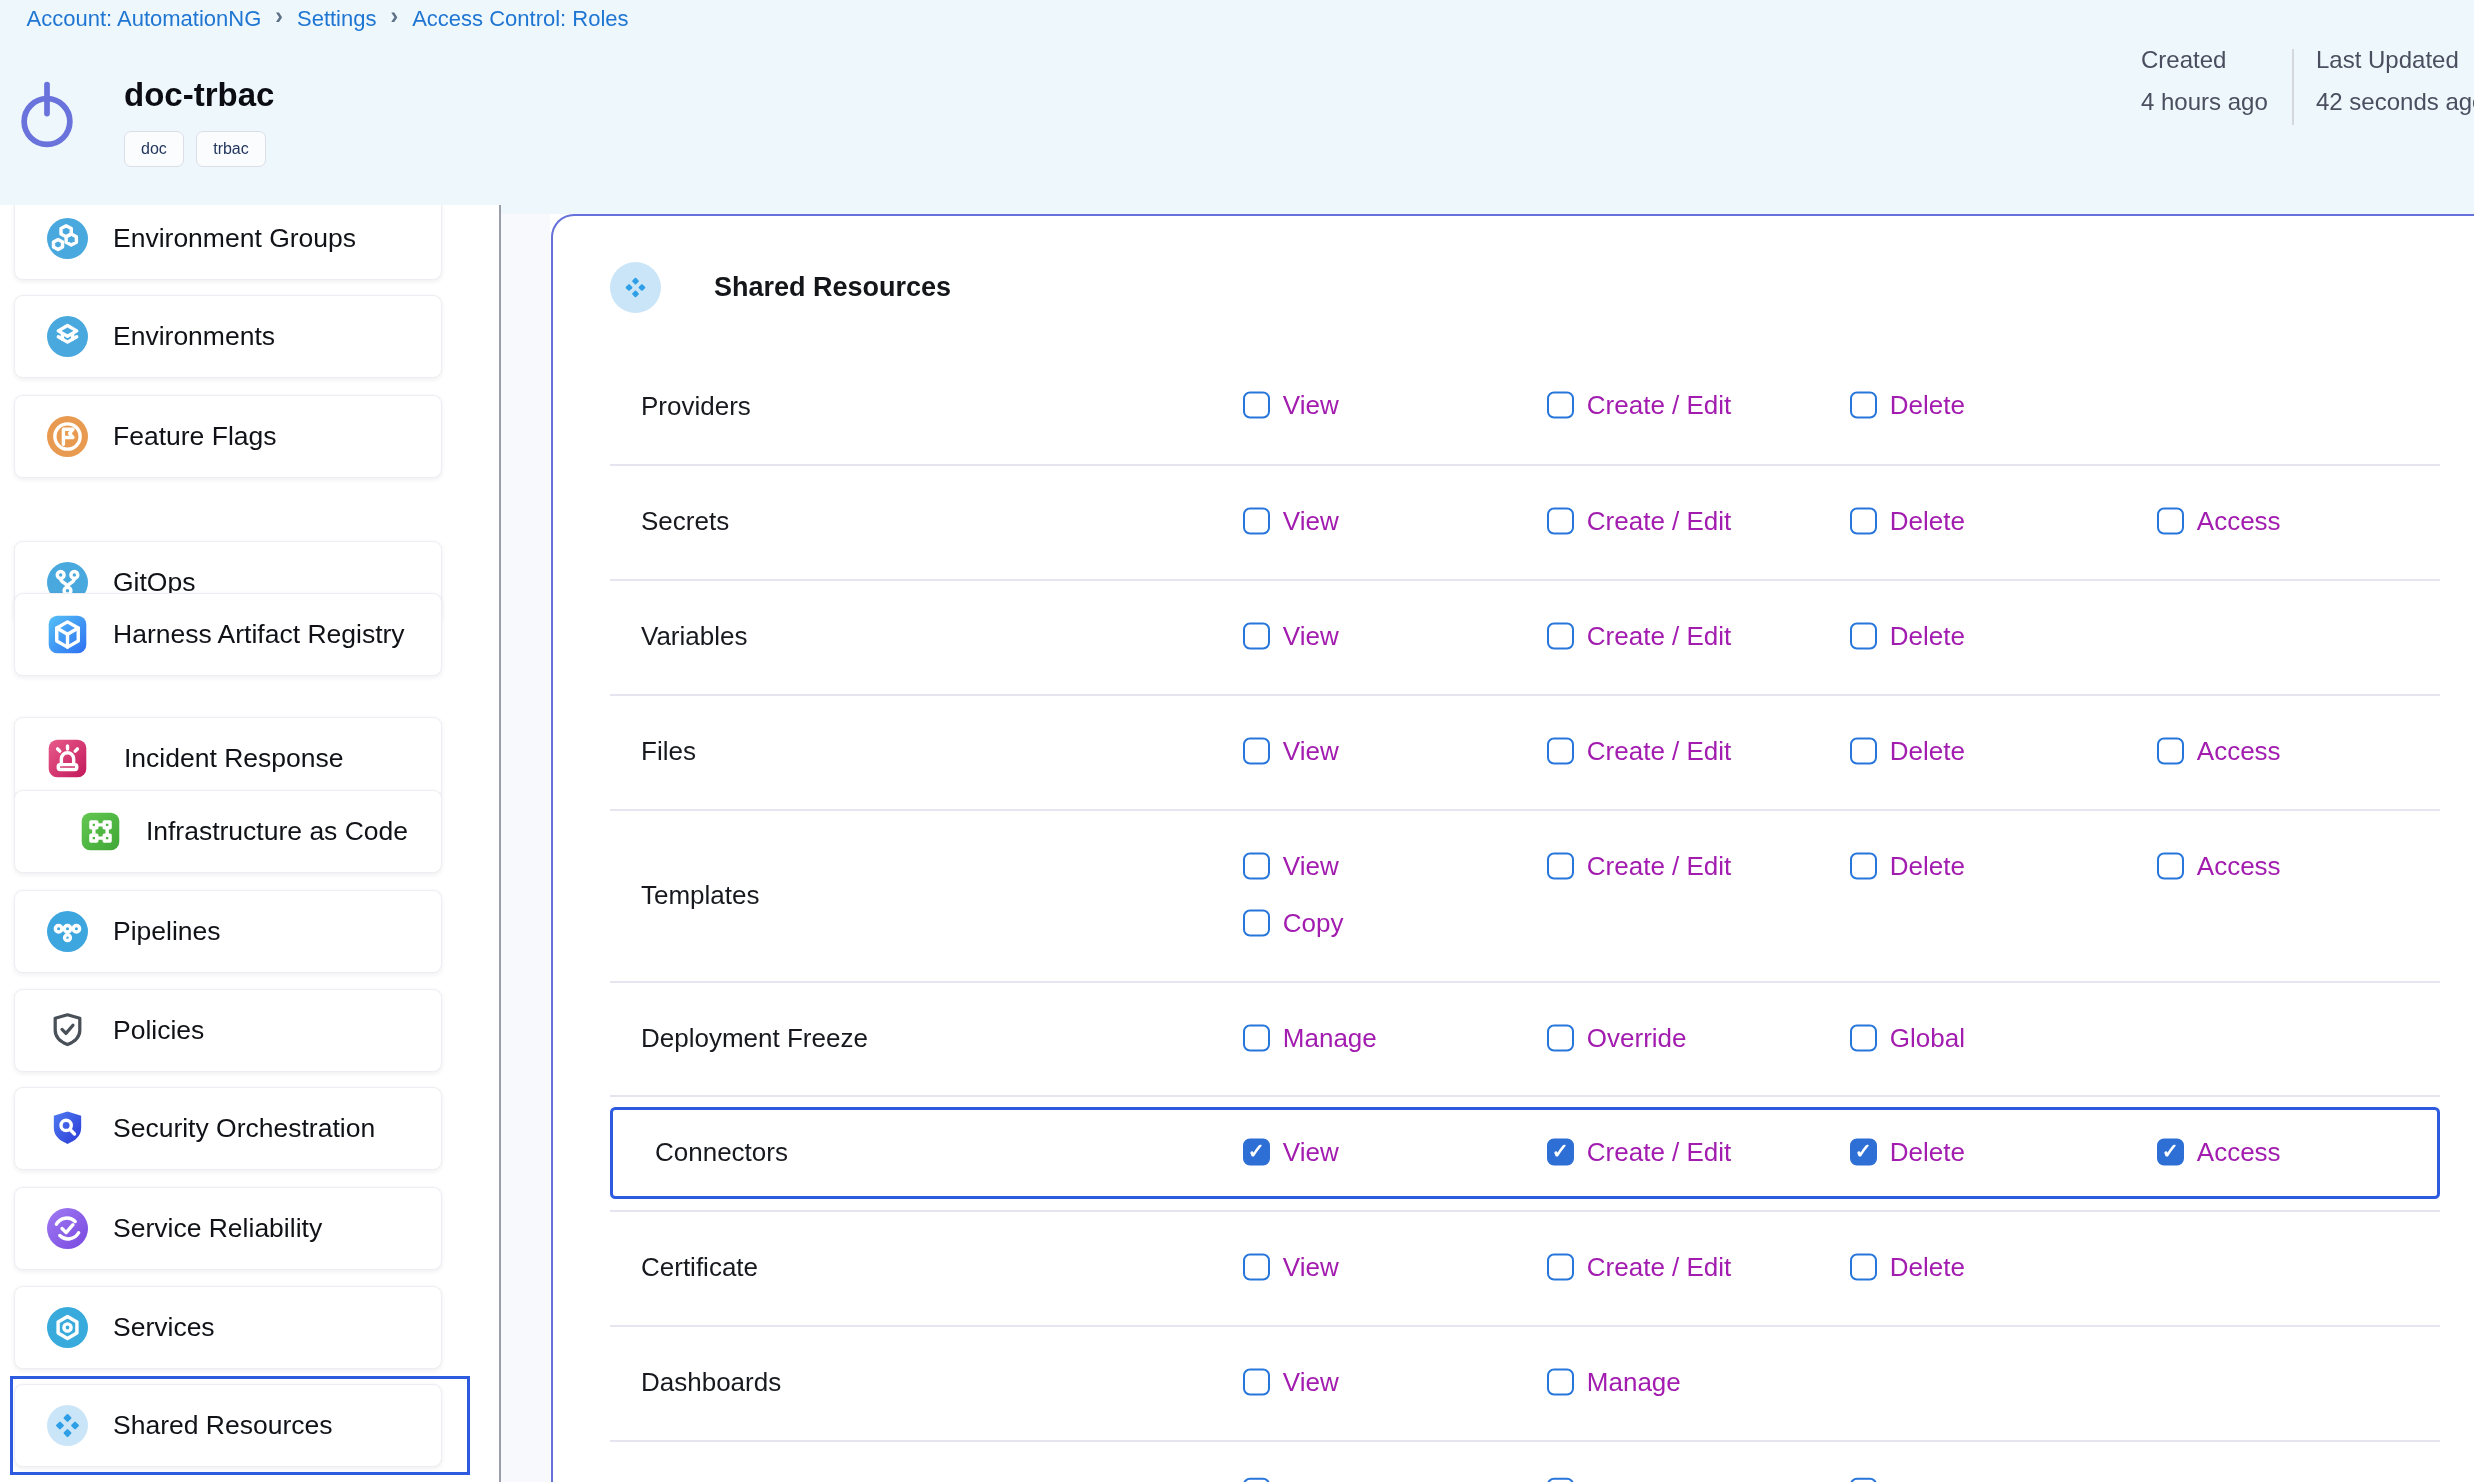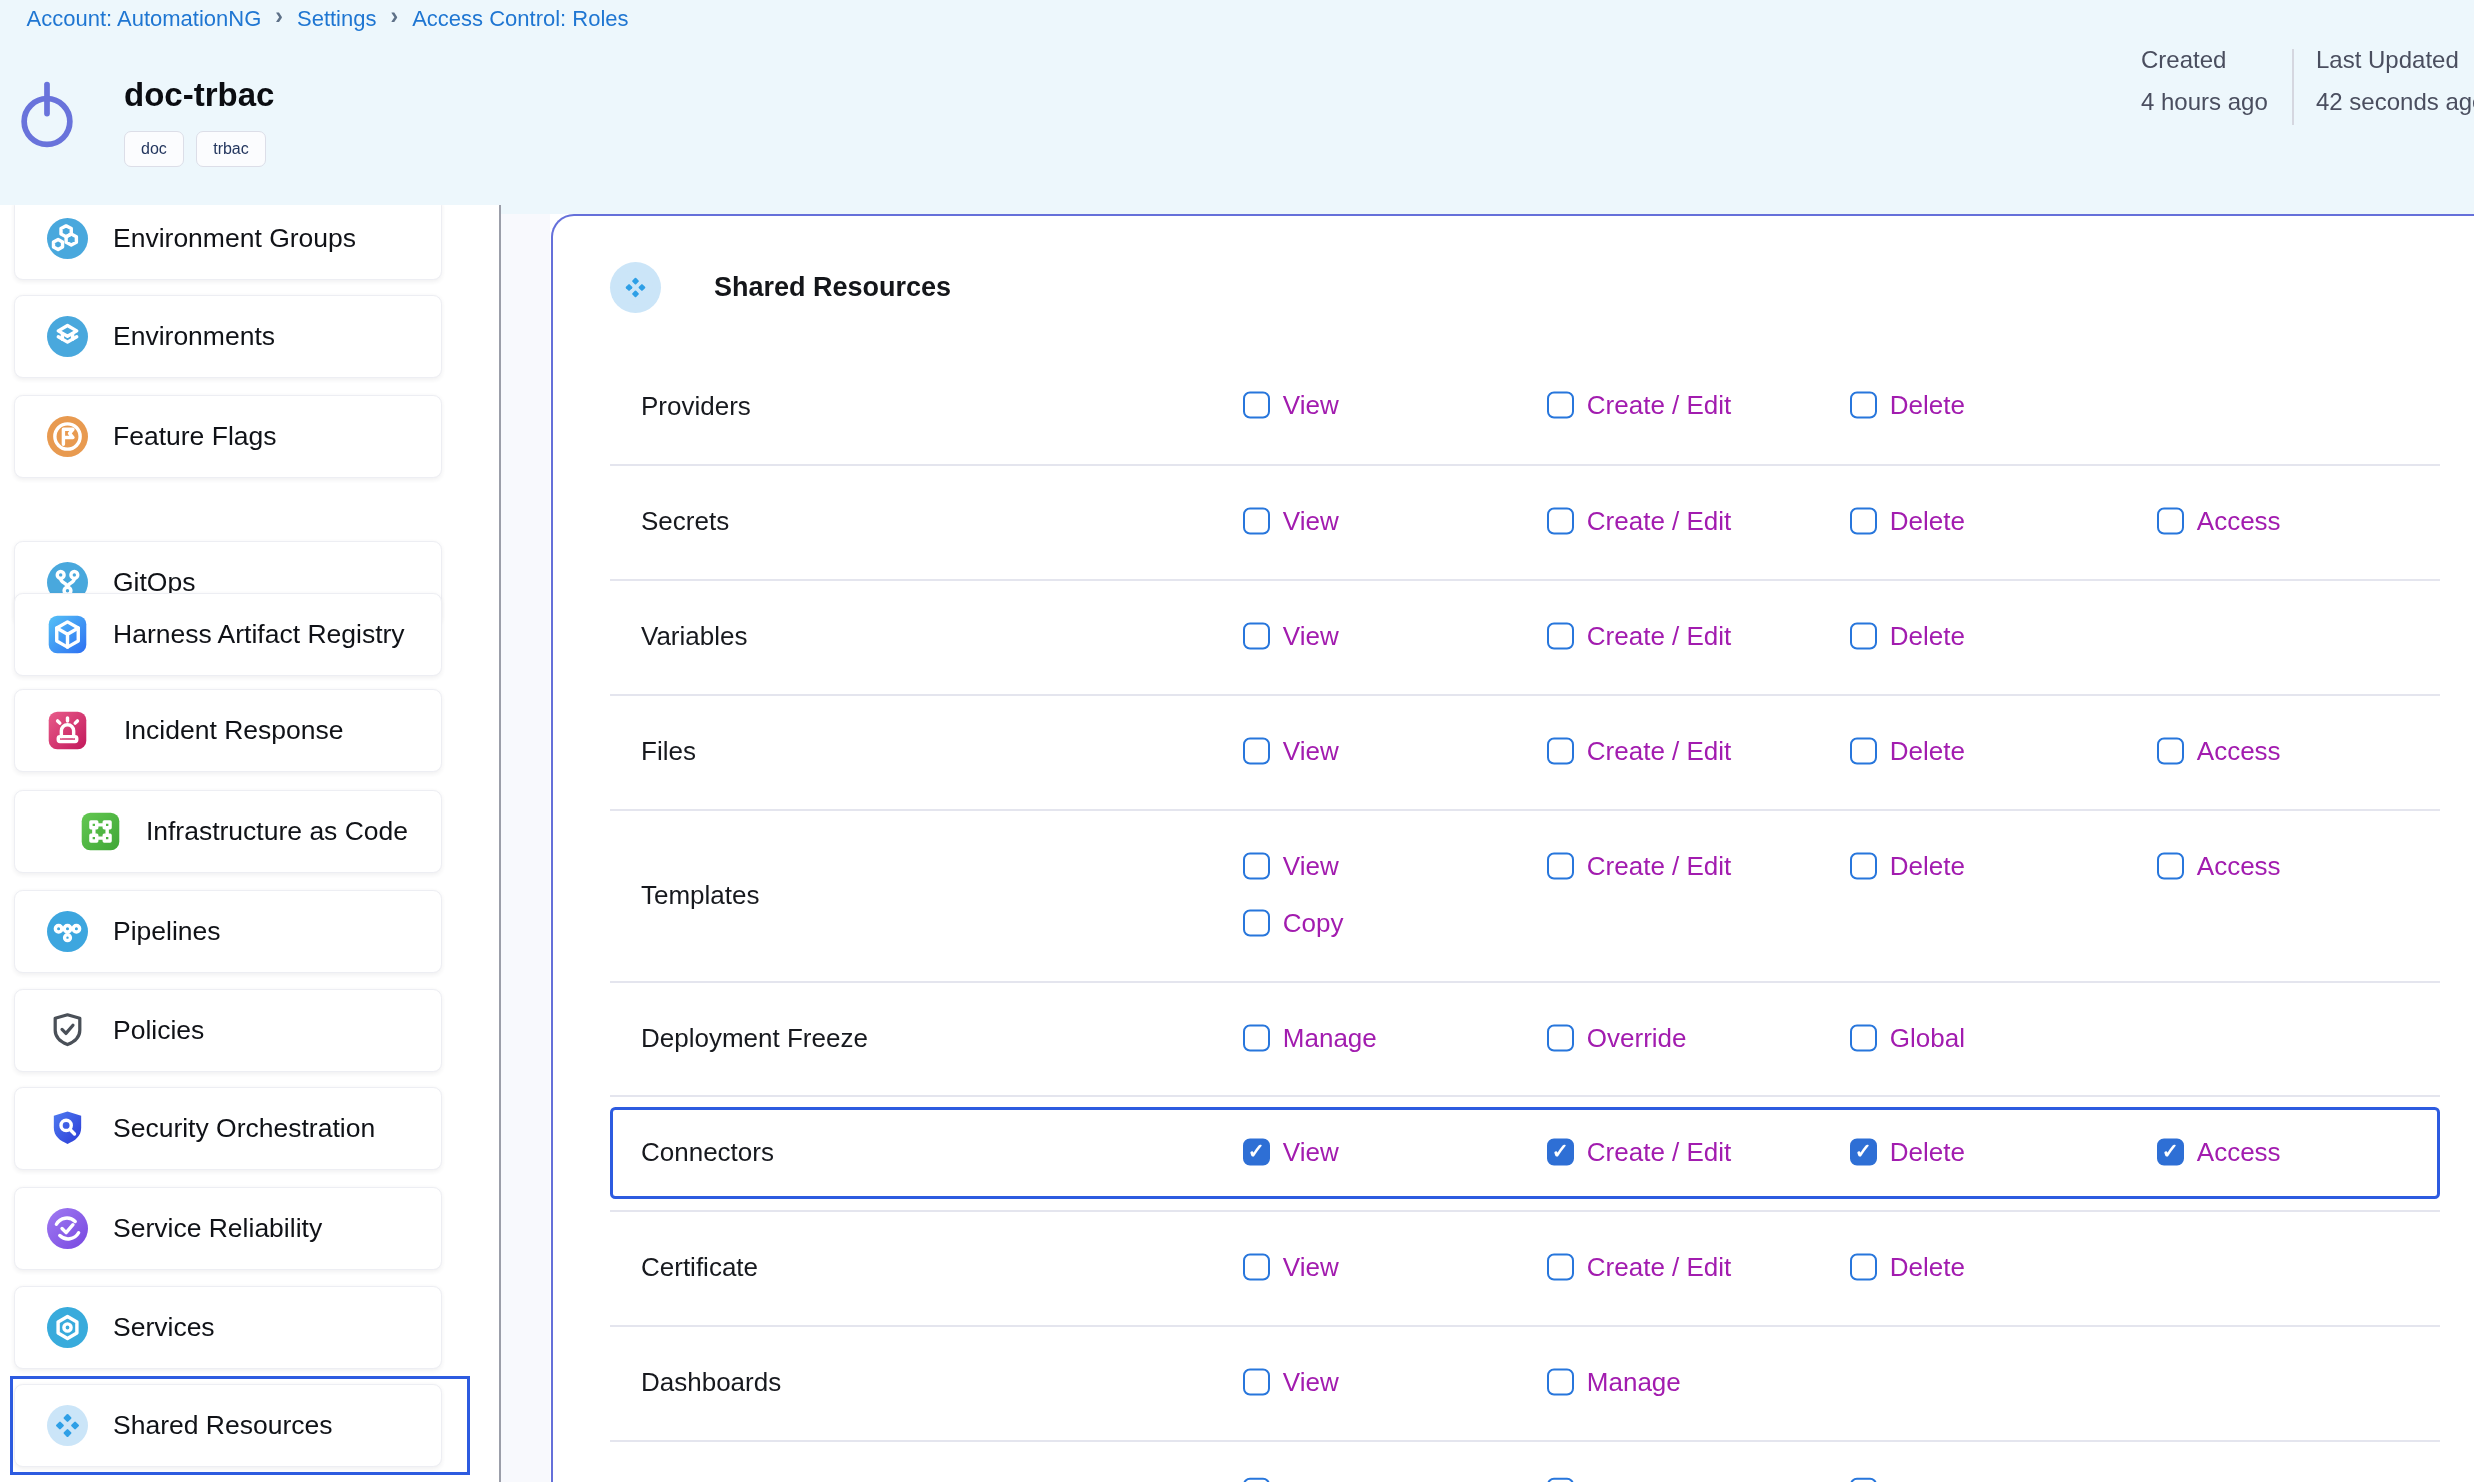--- a/index.html
+++ b/index.html
@@ -140,21 +140,21 @@
                 <stop offset="1" stop-color="#2D6FF2"></stop>
               </linearGradient>
             </defs>
             <rect x="1" y="1" width="22" height="22" rx="5" fill="url(#gar)"></rect>
             <path fill="none" stroke="#fff" stroke-width="2" stroke-linecap="round" stroke-linejoin="round" d="M12 4.6l6.3 3.6v7.6L12 19.4l-6.3-3.6V8.2z"></path>
             <path fill="none" stroke="#fff" stroke-width="2" stroke-linecap="round" stroke-linejoin="round" d="M5.7 8.2l6.3 3.6 6.3-3.6M12 11.8v7.6"></path>
           </svg>
         </span>
     <span class="side-label">Harness Artifact Registry</span>
   </div>
-      <div class="side-card" style="top: 484px; gap: 36px;">
+      <div class="side-card" style="top: 512px; gap: 36px;">
     <span class="side-icon">
           <svg width="41" height="41" viewBox="0 0 24 24">
             <defs>
               <linearGradient id="gir" x1="0" y1="0" x2="1" y2="1">
                 <stop offset="0" stop-color="#E85C8A"></stop>
                 <stop offset="1" stop-color="#C2185B"></stop>
               </linearGradient>
             </defs>
             <rect x="1" y="1" width="22" height="22" rx="5" fill="url(#gir)"></rect>
             <path fill="none" stroke="#fff" stroke-width="2" stroke-linecap="round" stroke-linejoin="round" d="M8.4 15.6v-3.4a3.6 3.6 0 017.2 0v3.4"></path>
@@ -396,21 +396,21 @@
           <span class="perm" style="left: 994px; top: 57px;">
     <span class="checkbox"></span>
     <span class="perm-label">Override</span>
   </span>
           <span class="perm" style="left: 1297px; top: 57px;">
     <span class="checkbox"></span>
     <span class="perm-label">Global</span>
   </span>
         </div>
         <div class="perm-row" style="top: 879px; height: 115px;">
-          <div class="row-label" style="top: 57px;">Connectors</div>
+          <div class="row-label" style="top: 57px; margin-left: 14px;">Connectors</div>
           <span class="perm" style="left: 690px; top: 57px;">
     <span class="checkbox checked">
               <span class="tick">✓</span>
             </span>
     <span class="perm-label">View</span>
   </span>
           <span class="perm" style="left: 994px; top: 57px;">
     <span class="checkbox checked">
               <span class="tick">✓</span>
             </span>

